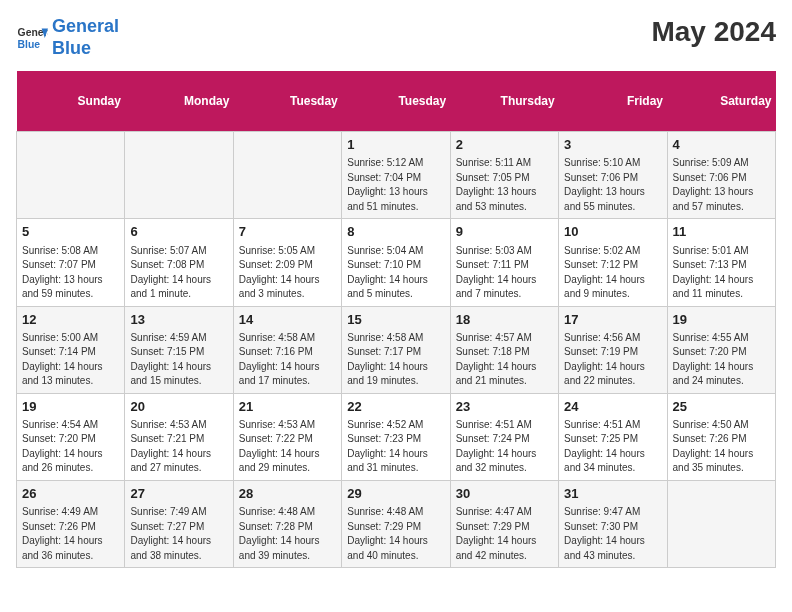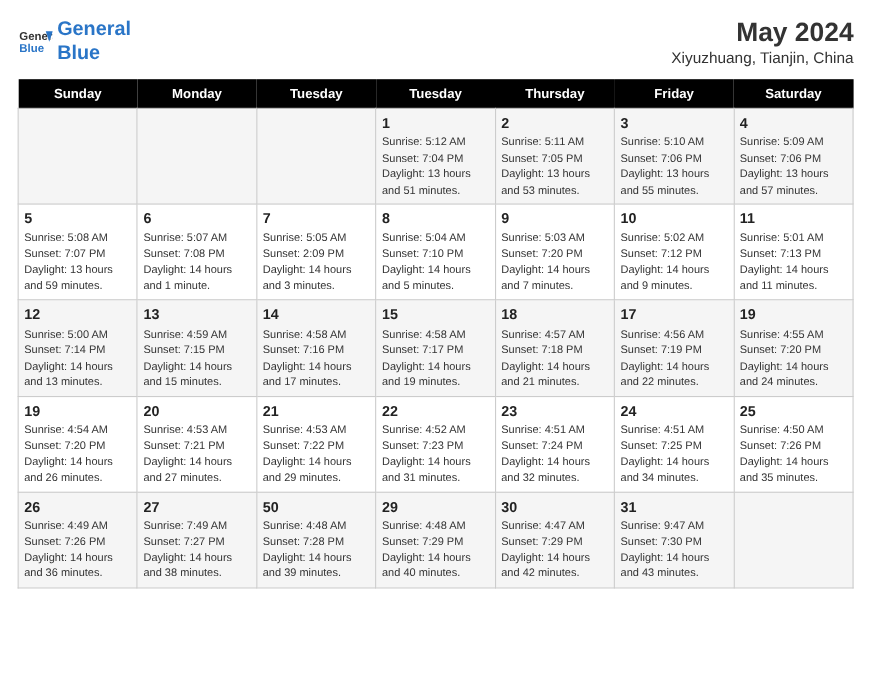--- a/index.html
+++ b/index.html
@@ -31,38 +31,38 @@
       color: #2a75c7;
     }
     .logo-icon {
       width: 32px;
       height: 32px;
     }
     .title-block {
       text-align: right;
     }
     .main-title {
-      font-size: 24px;
+      font-size: 28px;
       font-weight: bold;
       color: #333;
     }
     .subtitle {
       font-size: 14px;
       color: #333;
     }
     table {
       width: 100%;
       border-collapse: collapse;
       font-size: 10.5px;
     }
     thead tr th {
-      background-color: #000000;
+      background-color: #be185d;
       color: #fff;
-      padding: 6px 4px;
-      text-align: center;
+      padding: 23px 4px;
+      text-align: right;
       font-weight: bold;
       font-size: 12px;
     }
     tbody tr td {
       border: 1px solid #ccc;
       vertical-align: top;
       padding: 4px 5px;
       width: 108px;
       min-height: 70px;
       color: #222;
@@ -100,21 +100,20 @@
       <polygon points="32,8 40,8 36,20" fill="#2a75c7"></polygon>
     </svg>
     <div>
       <div class="logo-text">
         <span>General</span><br><span style="color:#2a75c7">Blue</span>
       </div>
     </div>
   </div>
   <div class="title-block">
     <div class="main-title">May 2024</div>
-    <div class="subtitle">Xiyuzhuang, Tianjin, China</div>
   </div>
 </div>
 
 <table>
   <thead>
     <tr>
     <th>Sunday</th>
         <th>Monday</th>
         <th>Tuesday</th>
         <th>Tuesday</th>
@@ -182,21 +181,21 @@
         <td>
           <span class="day-number">8</span>
           <div class="day-info">Sunrise: 5:04 AM
 Sunset: 7:10 PM
 Daylight: 14 hours
 and 5 minutes.</div>
         </td>
         <td>
           <span class="day-number">9</span>
           <div class="day-info">Sunrise: 5:03 AM
-Sunset: 7:20 PM
+Sunset: 7:11 PM
 Daylight: 14 hours
 and 7 minutes.</div>
         </td>
         <td>
           <span class="day-number">10</span>
           <div class="day-info">Sunrise: 5:02 AM
 Sunset: 7:12 PM
 Daylight: 14 hours
 and 9 minutes.</div>
         </td>
@@ -319,21 +318,21 @@
 and 36 minutes.</div>
         </td>
         <td>
           <span class="day-number">27</span>
           <div class="day-info">Sunrise: 7:49 AM
 Sunset: 7:27 PM
 Daylight: 14 hours
 and 38 minutes.</div>
         </td>
         <td>
-          <span class="day-number">50</span>
+          <span class="day-number">28</span>
           <div class="day-info">Sunrise: 4:48 AM
 Sunset: 7:28 PM
 Daylight: 14 hours
 and 39 minutes.</div>
         </td>
         <td>
           <span class="day-number">29</span>
           <div class="day-info">Sunrise: 4:48 AM
 Sunset: 7:29 PM
 Daylight: 14 hours

